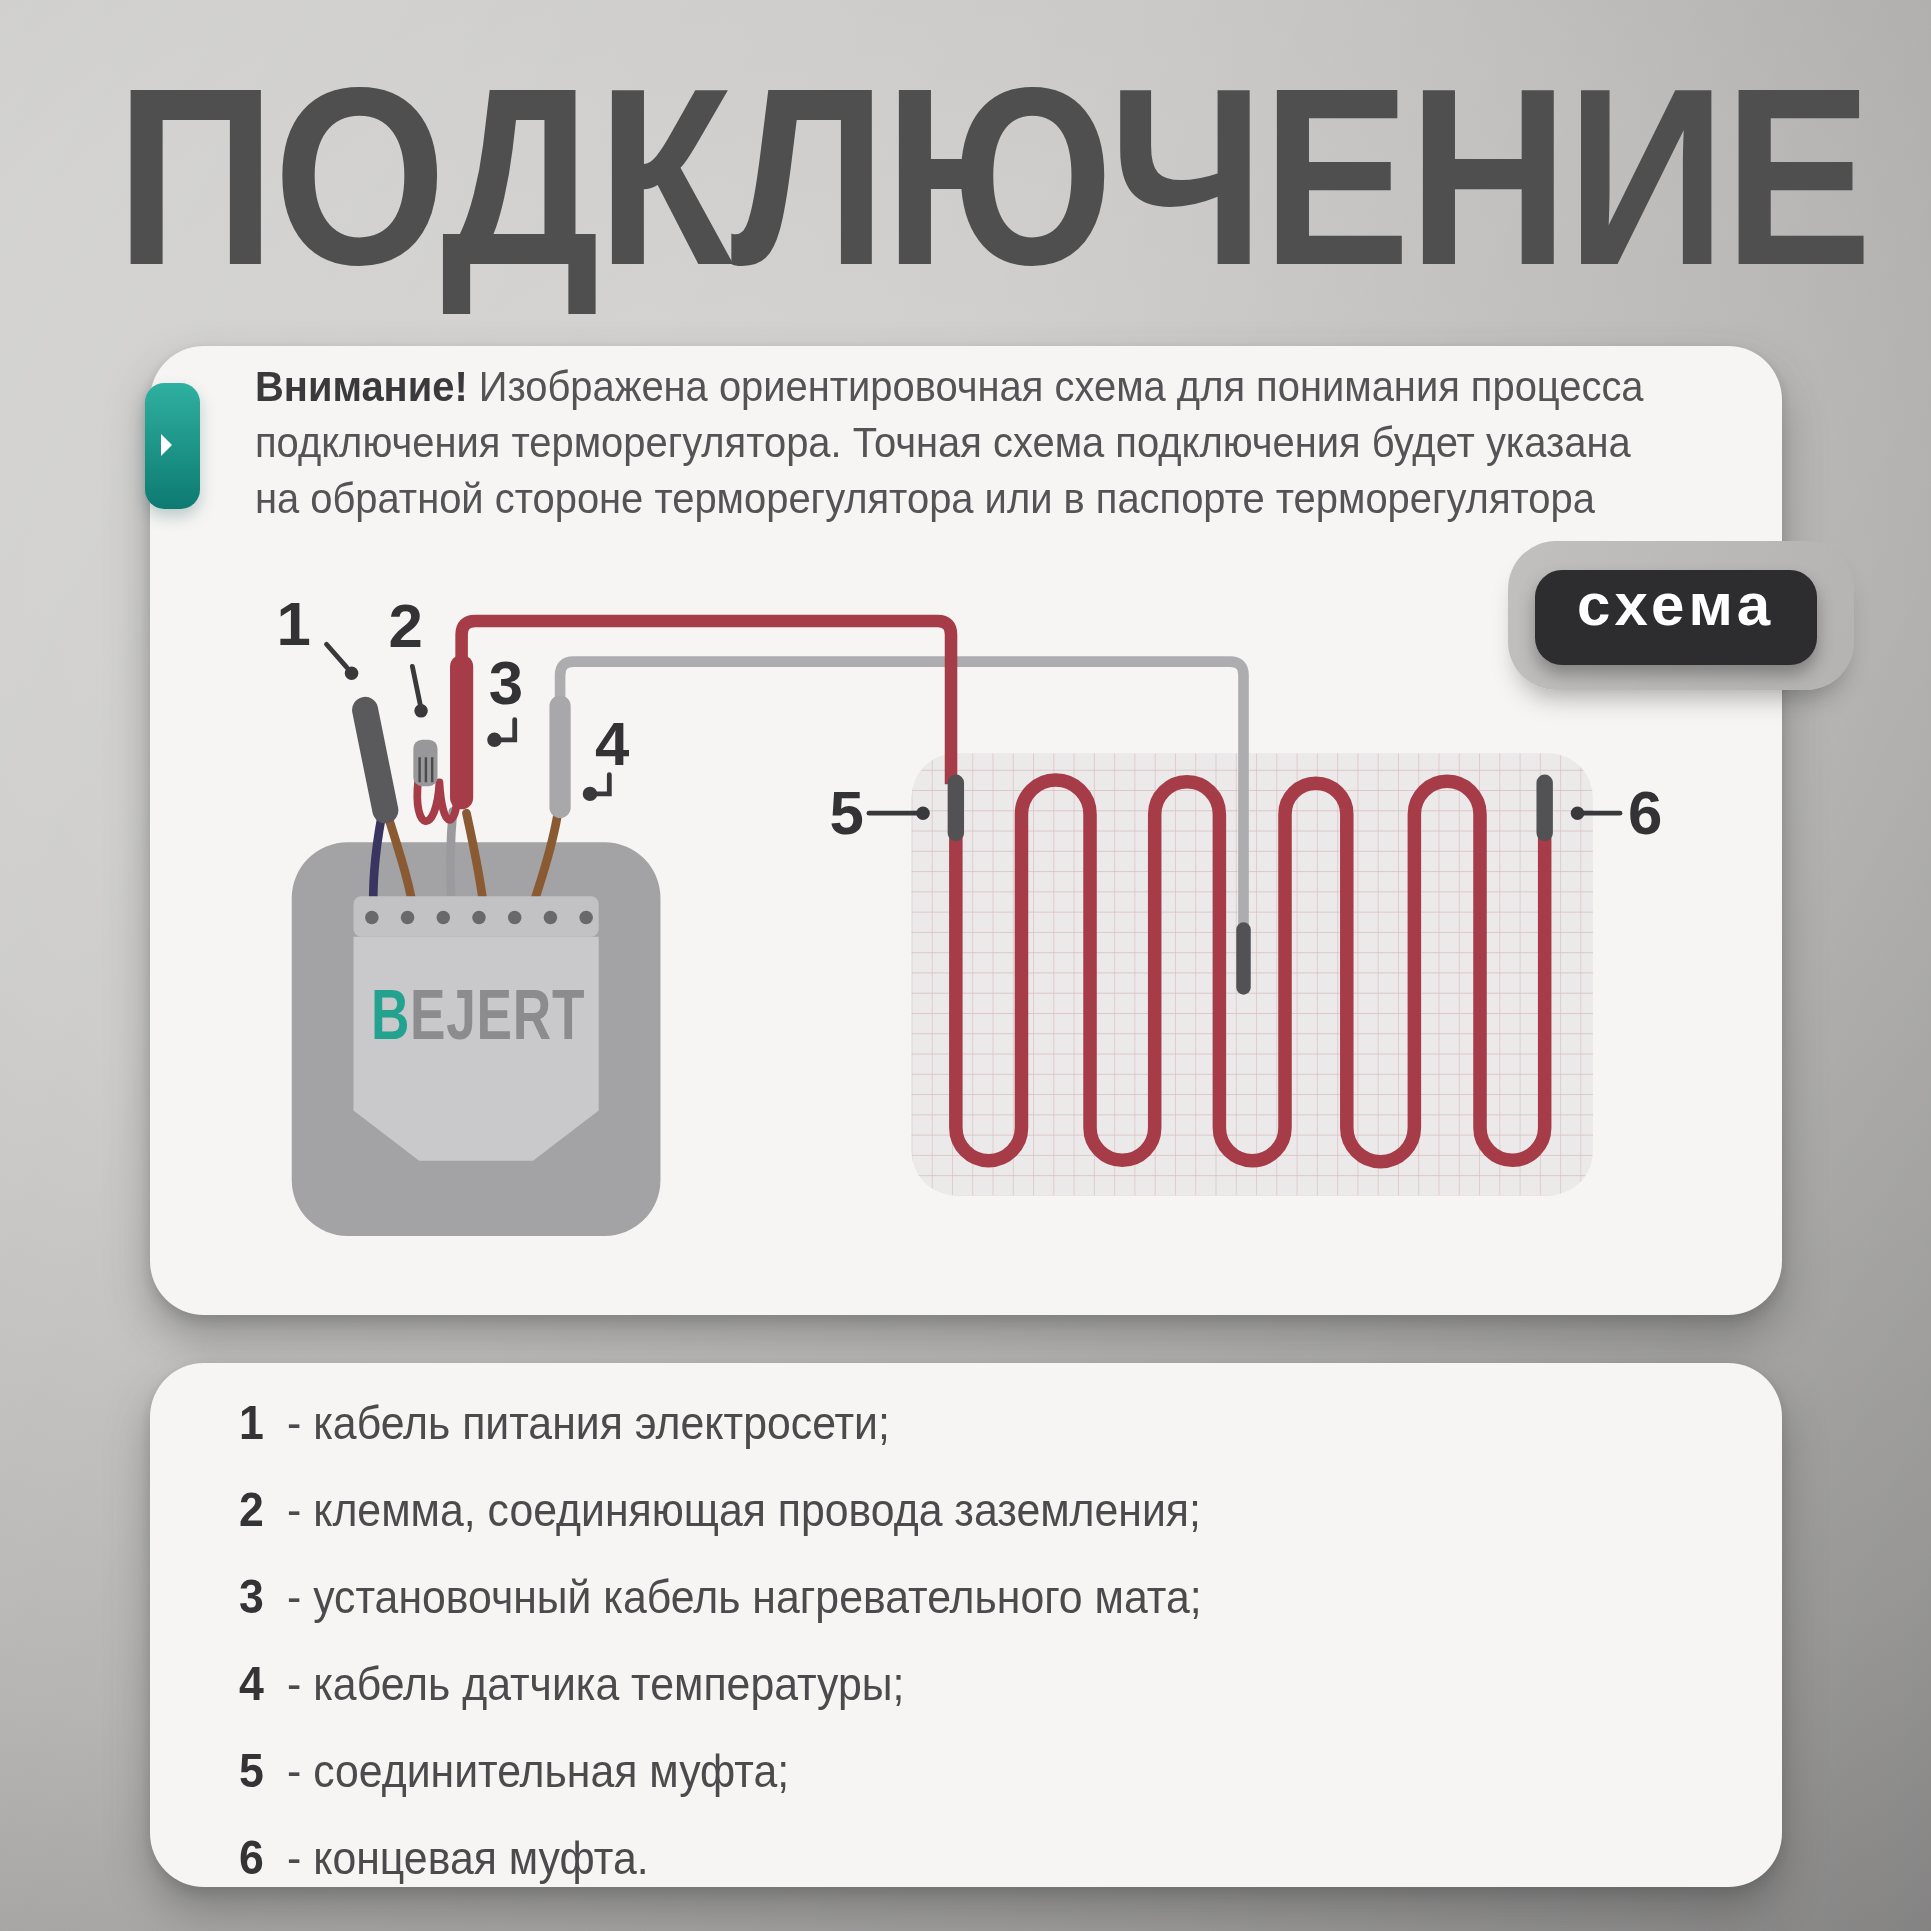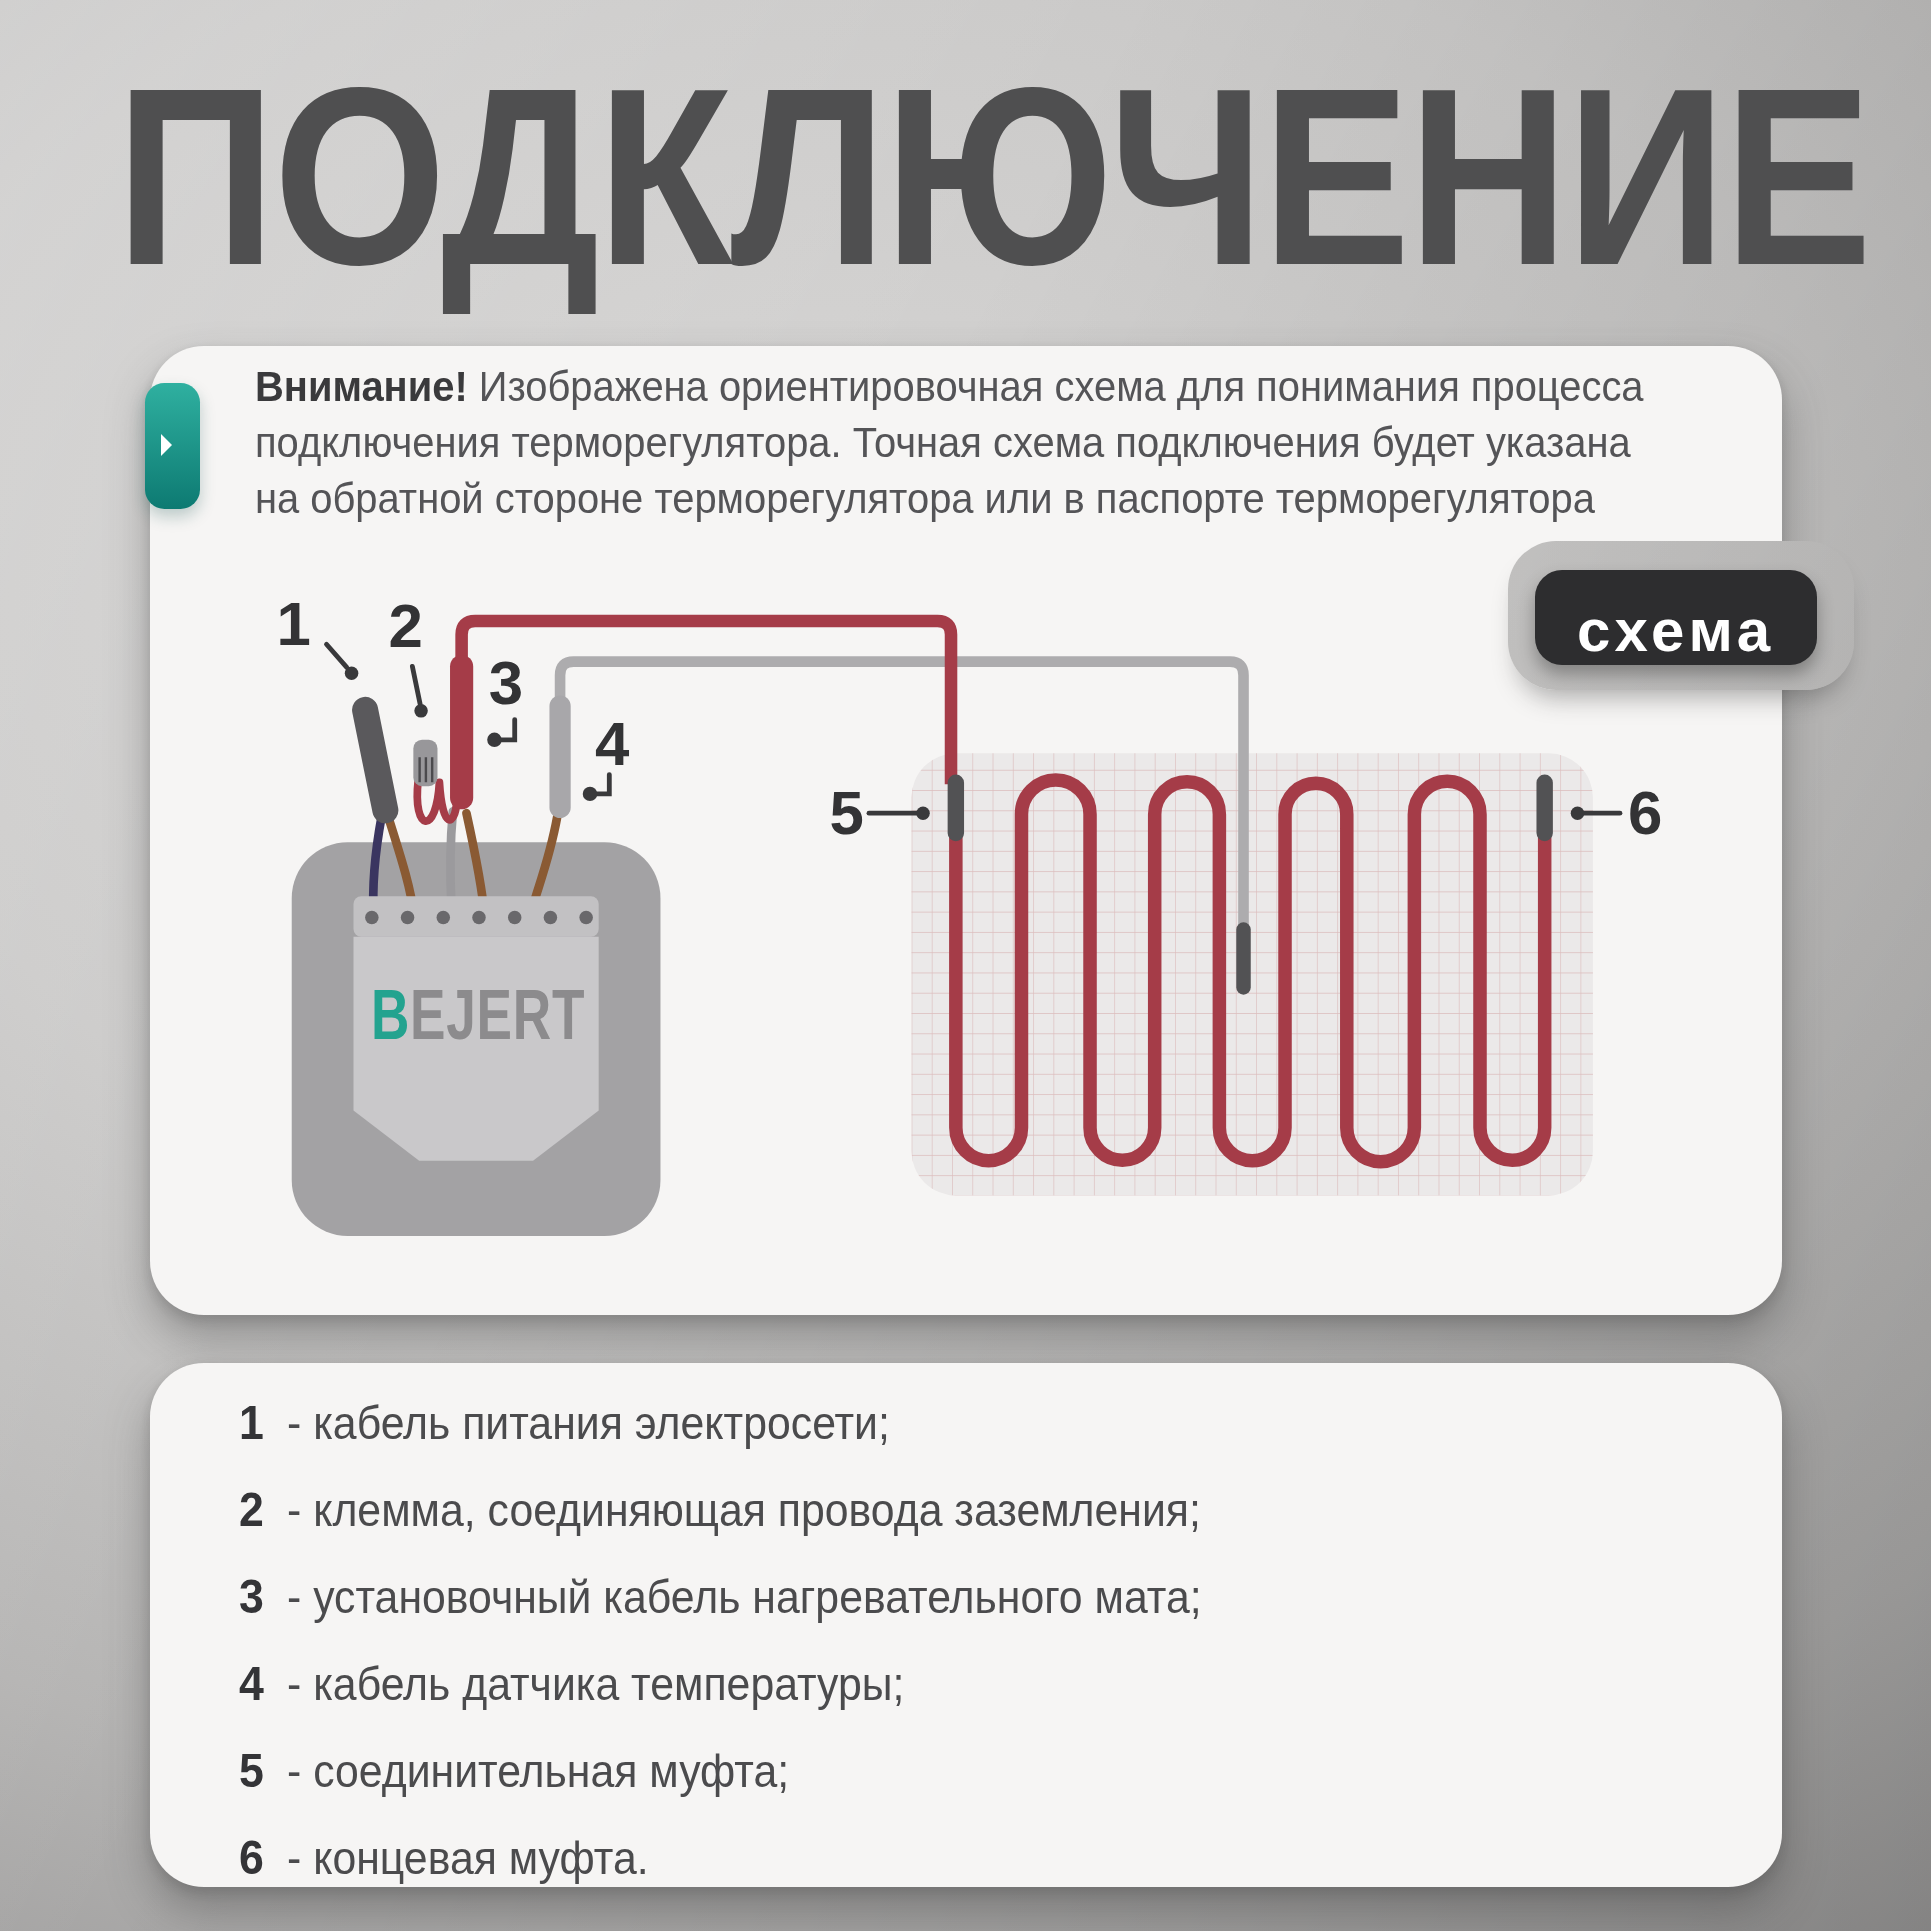--- a/index.html
+++ b/index.html
@@ -50,21 +50,21 @@
   .badge-notch{
     position:absolute;left:1508px;top:541px;width:346px;height:149px;
     border-radius:48px;
     background:var(--page-bg-layers);
     background-attachment:fixed;
     box-shadow:0 17.4px 25px -9.7px rgba(40,40,40,.35);
   }
   .schema-badge{
     position:absolute;left:1535px;top:570px;width:282px;height:95px;
     border-radius:27px;background:var(--badge-bg);
-    display:flex;align-items:flex-end;justify-content:center;
+    display:flex;align-items:flex-start;justify-content:center;
     color:#ffffff;font-size:60px;font-weight:bold;letter-spacing:4.8px;
     box-shadow:0 9.7px 17.4px rgba(0,0,0,.30);
   }
   .diagram{position:absolute;left:145px;top:425px;width:1641px;height:898px;}
   .legend{position:absolute;left:239px;top:1379px;}
   .legend-item{
     height:87px;display:flex;align-items:center;
     transform:scaleX(.93);transform-origin:left center;
     color:#4b4b4d;font-size:46px;white-space:nowrap;
   }

